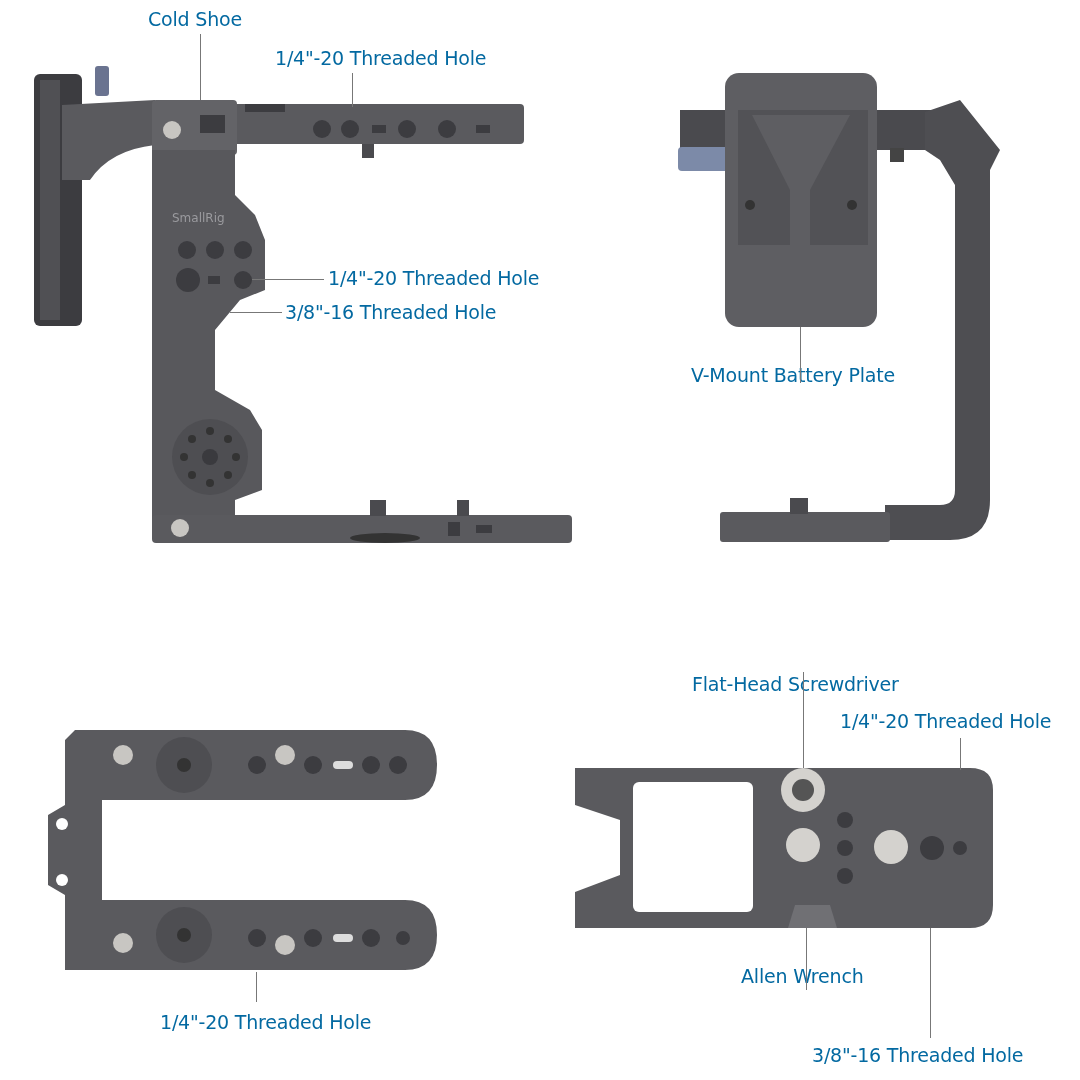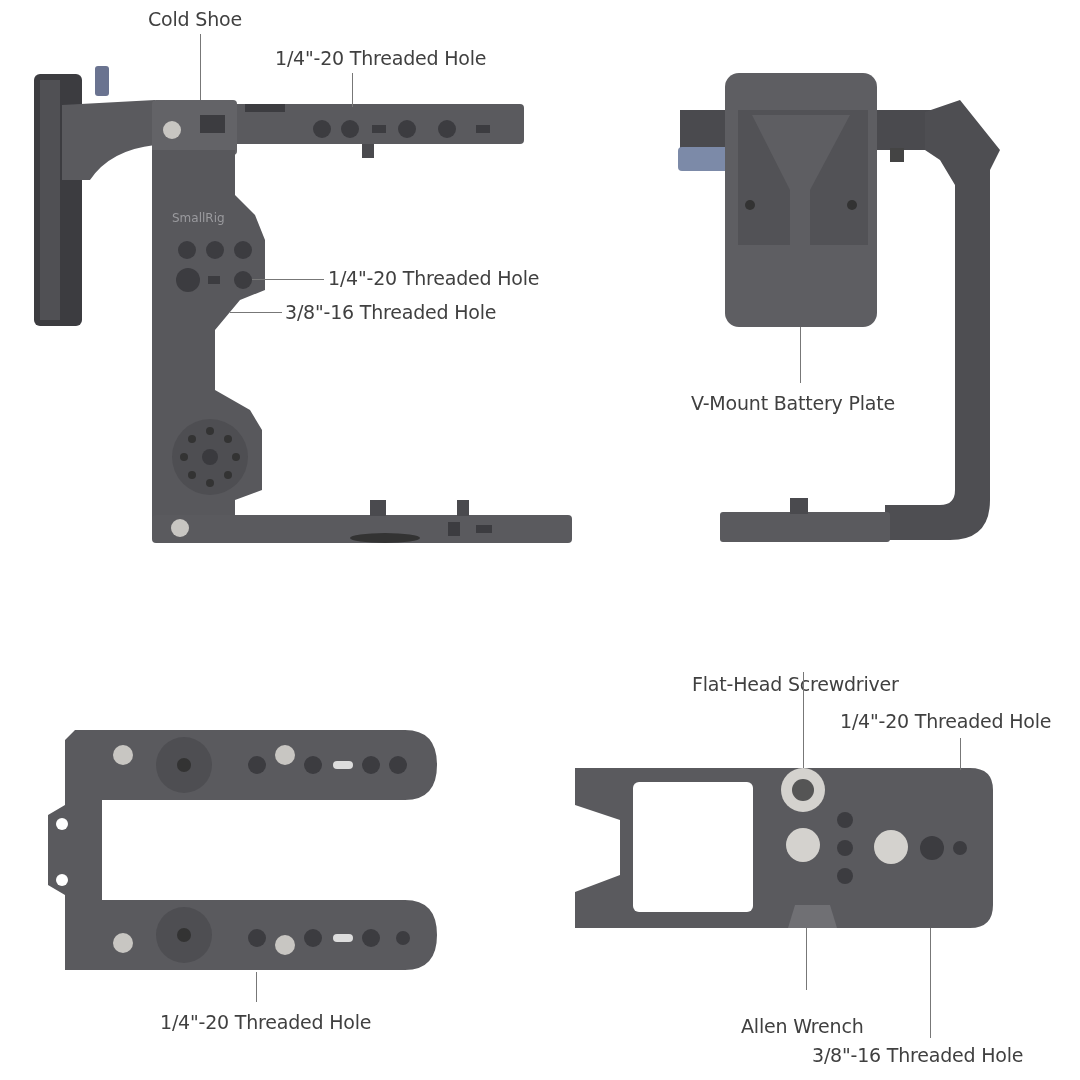--- a/index.html
+++ b/index.html
@@ -1,17 +1,17 @@
 <!DOCTYPE html>
 <html><head>
 <meta charset="utf-8">
 <style>
   html, body { margin:0; padding:0; background:#ffffff; }
   body { width:1080px; height:1080px; position:relative; overflow:hidden; font-family:"DejaVu Sans", sans-serif; }
-  .label { position:absolute; color:#404040; font-size:19px; white-space:nowrap; letter-spacing:-0.2px; }
+  .label { position:absolute; color:#0369a1; font-size:19px; white-space:nowrap; letter-spacing:-0.2px; }
   .leader { position:absolute; background:#777; }
   svg { position:absolute; left:0; top:0; }
 </style>
 </head>
 <body>
 
 <svg width="1080" height="1080" viewBox="0 0 1080 1080">
 
   <g>
 
@@ -127,29 +127,29 @@
 
 <span class="label" style="left:275px;top:47px;">1/4"-20 Threaded Hole</span>
 <div class="leader" style="left:352px;top:73px;width:1px;height:34px;"></div>
 
 <span class="label" style="left:328px;top:267px;">1/4"-20 Threaded Hole</span>
 <div class="leader" style="left:252px;top:279px;width:72px;height:1px;"></div>
 
 <span class="label" style="left:285px;top:301px;">3/8"-16 Threaded Hole</span>
 <div class="leader" style="left:230px;top:312px;width:52px;height:1px;"></div>
 
-<span class="label" style="left:691px;top:392px;text-align:center;">V-Mount Battery Plate</span>
+<span class="label" style="left:691px;top:364px;text-align:center;">V-Mount Battery Plate</span>
 <div class="leader" style="left:800px;top:327px;width:1px;height:56px;"></div>
 
 <span class="label" style="left:160px;top:1011px;">1/4"-20 Threaded Hole</span>
 <div class="leader" style="left:256px;top:972px;width:1px;height:30px;"></div>
 
 <span class="label" style="left:692px;top:645px;margin-top:28px;">Flat-Head Screwdriver</span>
 <div class="leader" style="left:803px;top:672px;width:1px;height:96px;"></div>
 
 <span class="label" style="left:840px;top:710px;">1/4"-20 Threaded Hole</span>
 <div class="leader" style="left:960px;top:738px;width:1px;height:32px;"></div>
 
-<span class="label" style="left:741px;top:1015px;">Allen Wrench</span>
+<span class="label" style="left:741px;top:965px;">Allen Wrench</span>
 <div class="leader" style="left:806px;top:928px;width:1px;height:62px;"></div>
 
 <span class="label" style="left:812px;top:1044px;">3/8"-16 Threaded Hole</span>
 <div class="leader" style="left:930px;top:928px;width:1px;height:110px;"></div>
 
 </body></html>

